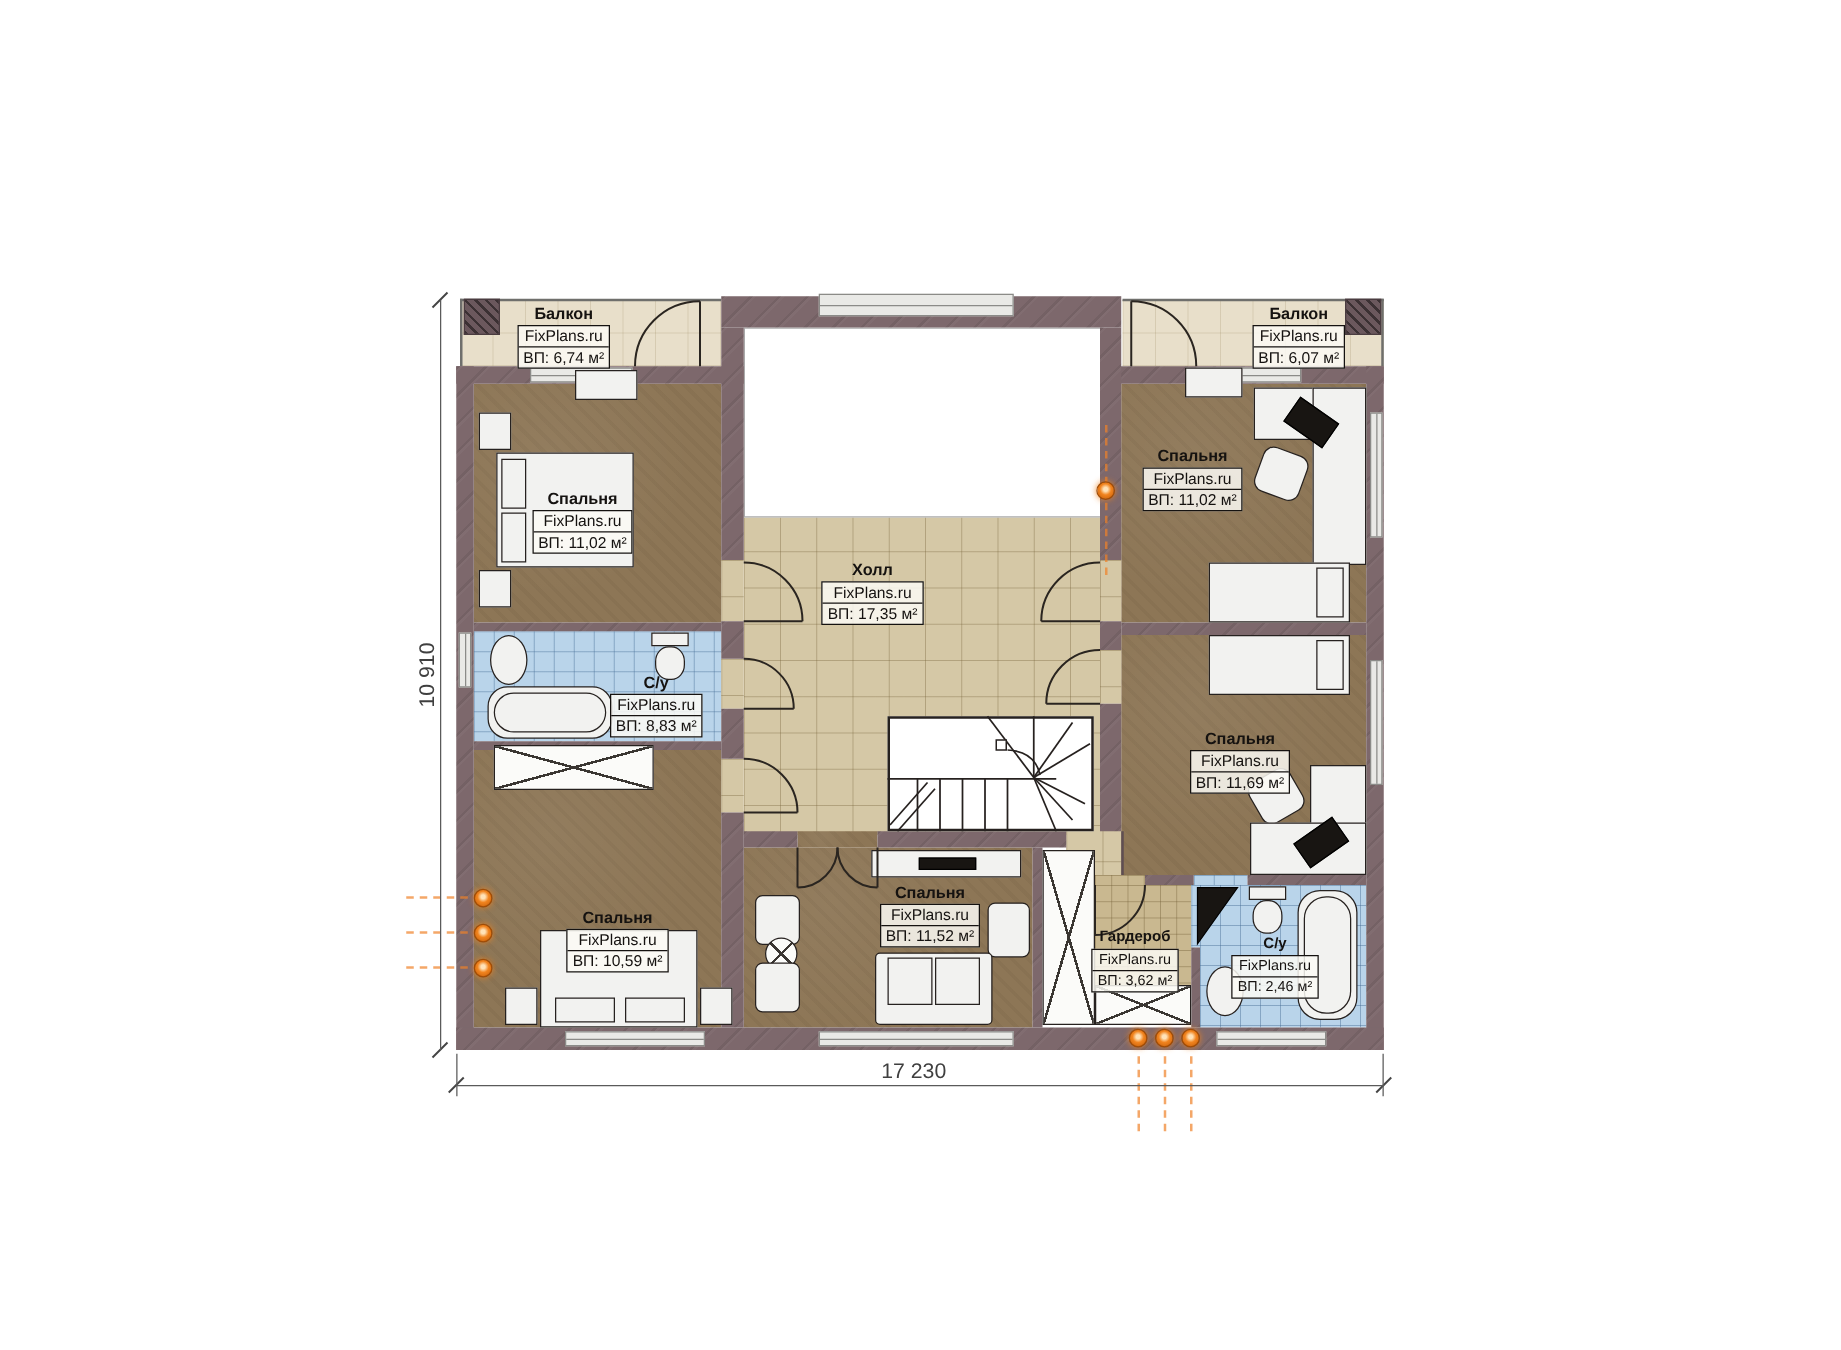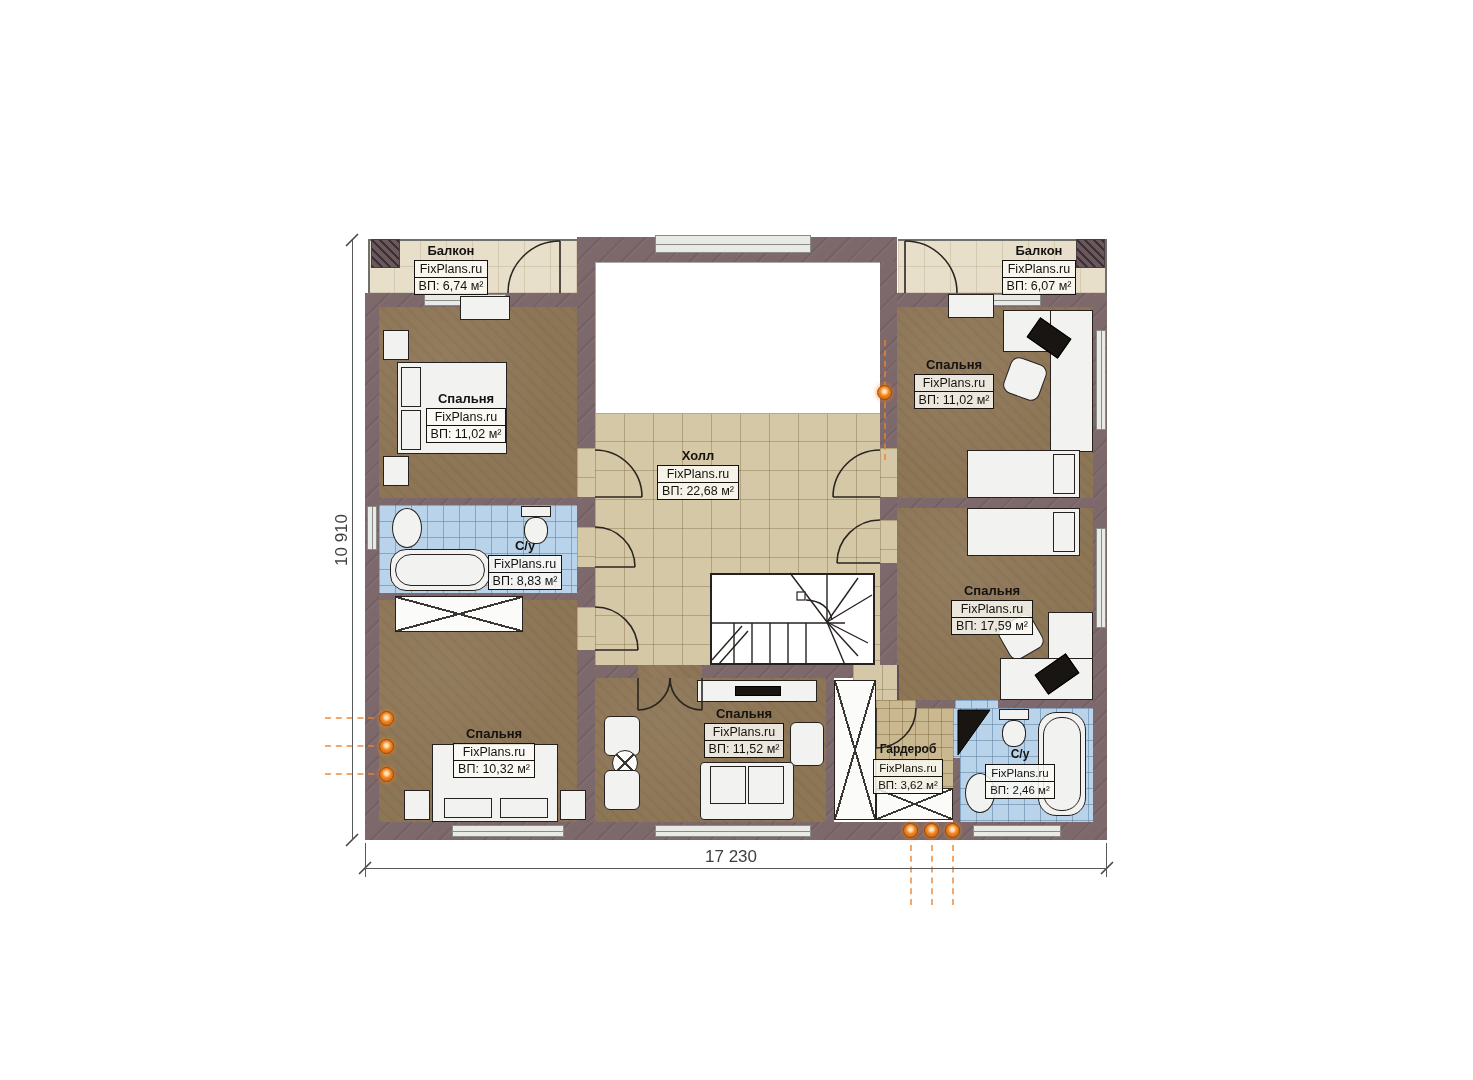--- a/index.html
+++ b/index.html
@@ -271,36 +271,36 @@
       <div class="rrow">ВП: 11,02 м²</div></div>
   </div>
   <div class="rlabel" style="left:908px;top:357px;width:92px;">
     <div class="rname">Спальня</div>
     <div class="rbox"><div class="rrow">FixPlans.ru</div>
       <div class="rrow">ВП: 11,02 м²</div></div>
   </div>
   <div class="rlabel" style="left:652px;top:448px;width:92px;">
     <div class="rname">Холл</div>
     <div class="rbox"><div class="rrow">FixPlans.ru</div>
-      <div class="rrow">ВП: 22,68 м²</div></div>
+      <div class="rrow">ВП: 17,35 м²</div></div>
   </div>
   <div class="rlabel" style="left:482px;top:538px;width:86px;">
     <div class="rname">С/у</div>
     <div class="rbox"><div class="rrow">FixPlans.ru</div>
       <div class="rrow">ВП: 8,83 м²</div></div>
   </div>
   <div class="rlabel" style="left:946px;top:583px;width:92px;">
     <div class="rname">Спальня</div>
     <div class="rbox"><div class="rrow">FixPlans.ru</div>
-      <div class="rrow">ВП: 17,59 м²</div></div>
+      <div class="rrow">ВП: 11,69 м²</div></div>
   </div>
   <div class="rlabel" style="left:448px;top:726px;width:92px;">
     <div class="rname">Спальня</div>
     <div class="rbox"><div class="rrow">FixPlans.ru</div>
-      <div class="rrow">ВП: 10,32 м²</div></div>
+      <div class="rrow">ВП: 10,59 м²</div></div>
   </div>
   <div class="rlabel" style="left:698px;top:706px;width:92px;">
     <div class="rname">Спальня</div>
     <div class="rbox"><div class="rrow">FixPlans.ru</div>
       <div class="rrow">ВП: 11,52 м²</div></div>
   </div>
   <div class="rlabel sm" style="left:868px;top:742px;width:80px;">
     <div class="rname">Гардероб</div>
     <div class="rbox"><div class="rrow">FixPlans.ru</div>
       <div class="rrow">ВП: 3,62 м²</div></div>

